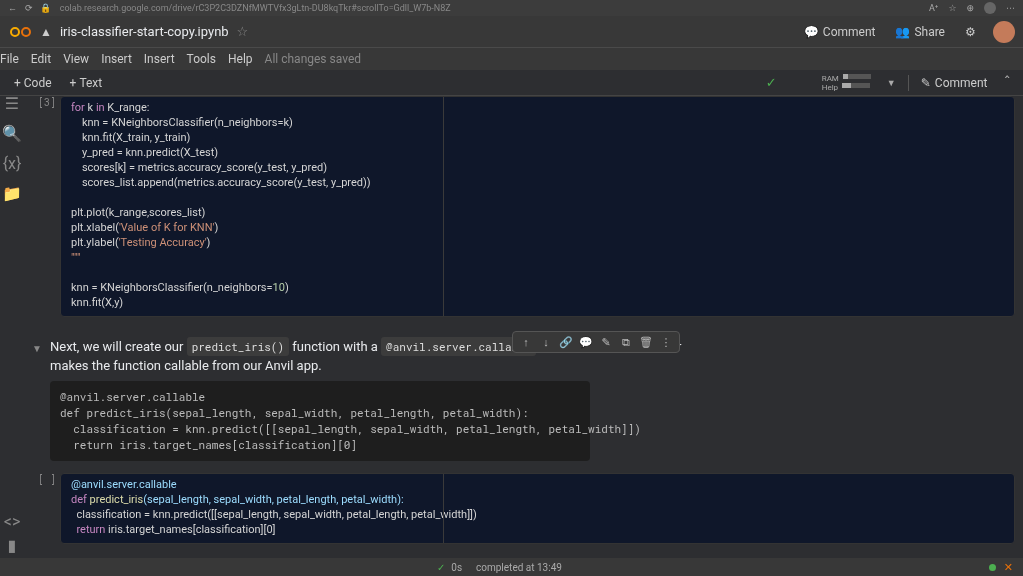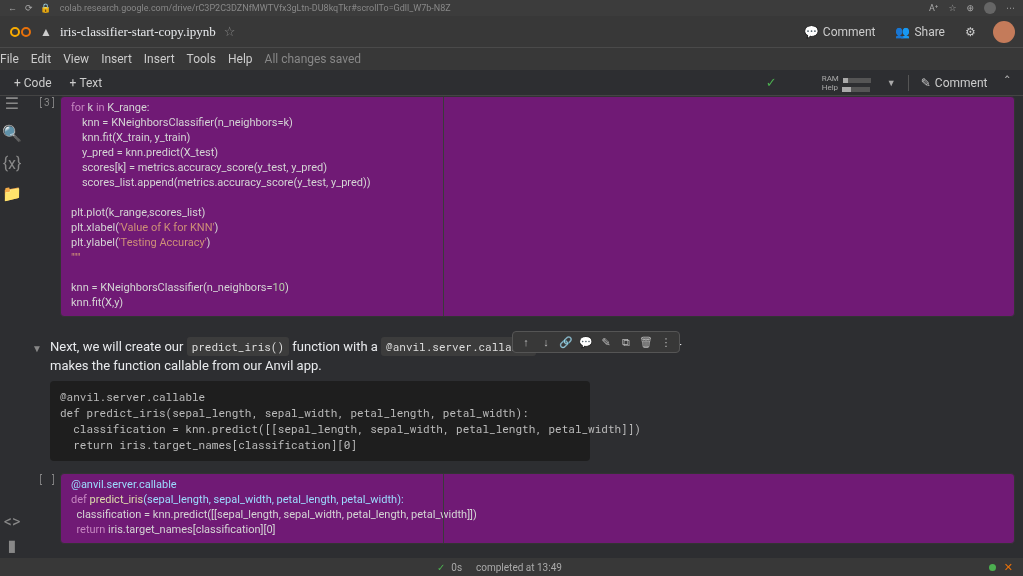--- a/index.html
+++ b/index.html
@@ -13,60 +13,60 @@
 .browser-bar .url { flex:1; color:#888; white-space:nowrap; overflow:hidden; }
 .browser-bar .right-icons { display:flex; gap:10px; color:#aaa; align-items:center; }
 .browser-bar .avatar-small { width:12px; height:12px; border-radius:50%; background:#666; }
 
 
 .colab-header { height:32px; background:#383838; display:flex; align-items:center; padding:0 8px; gap:8px; border-bottom:1px solid #4a4a4a; }
 .colab-logo { width:24px; height:24px; position:relative; display:flex; align-items:center; justify-content:center; gap:1px; }
 .colab-logo .ring { width:10px; height:10px; border:2px solid #e8710a; border-radius:50%; }
 .colab-logo .ring.y { border-color:#f9ab00; }
 .drive-icon { color:#ccc; font-size:12px; }
-.doc-title { font-size:13px; color:#e8eaed;font-family:Liberation Serif, serif; }
+.doc-title { font-size:13px; color:#e8eaed; }
 .star-icon { color:#888; font-size:13px; }
 .colab-header .spacer { flex:1; }
 .header-action { display:flex; align-items:center; gap:4px; color:#ccc; font-size:12px; cursor:pointer; padding:4px 6px; }
 .header-action svg, .header-action .gear { width:14px; height:14px; }
 .colab-avatar { width:22px; height:22px; border-radius:50%; background:#c47b5a; }
 
 
 .menubar { height:22px; background:#383838; display:flex; align-items:center; gap:12px; font-size:12px; color:#ccc; }
 .menubar span { cursor:pointer; }
 .menubar .saved { color:#888; }
 
 
 .toolbar { height:26px; background:#2d2e31; border-bottom:1px solid #444; display:flex; align-items:center; padding:0 6px; gap:2px; }
 .tool-btn { display:flex; align-items:center; gap:3px; padding:2px 8px; font-size:12px; color:#ccc; cursor:pointer; border-radius:3px; }
 .tool-btn .plus { font-size:12px; }
 .toolbar .spacer { flex:1; }
 .check-icon { color:#4caf50; font-size:13px; margin-right:6px; }
 .resource-box { display:flex; flex-direction:column; font-size:8px; line-height:9px; color:#aaa; margin-right:6px; }
-.resource-row { display:flex; align-items:flex-end; gap:4px;padding-left:37px; }
+.resource-row { display:flex; align-items:flex-start; gap:4px;padding-left:37px; }
 .resource-bar { width:28px; height:5px; background:#555; position:relative; }
 .resource-fill { height:100%; background:#aaa; }
 .caret-down { color:#aaa; margin:0 8px; font-size:9px; }
 .divider-v { width:1px; height:16px; background:#555; margin:0 2px; }
 .edit-btn { display:flex; align-items:center; gap:4px; font-size:12px; color:#ccc; padding:2px 8px; cursor:pointer; }
 .collapse-caret { color:#aaa; padding:0 6px; cursor:pointer; }
 
 
 .left-rail { position:absolute; left:0; top:96px; bottom:18px; width:24px; background:#2d2e31; display:flex; flex-direction:column; align-items:center; padding-top:0; gap:16px; }
 .rail-icon { width:14px; height:14px; color:#888; cursor:pointer; display:flex; align-items:center; justify-content:center; }
 .left-rail .bottom-group { position:absolute; bottom:6px; display:flex; flex-direction:column; gap:10px; align-items:center; }
 
 
 .main { position:absolute; left:24px; right:0; top:96px; bottom:18px; overflow:hidden; }
 .notebook { padding:0 8px 0 2px; }
 
 
 .code-cell { position:relative; margin-bottom:4px; }
 .cell-gutter { position:absolute; left:0; top:0; width:34px; text-align:right; padding-right:4px; font-size:10px; color:#888; font-family:'Roboto Mono',monospace; }
-.code-area { margin-left:34px; background:#701a75; border:1px solid #333; border-radius:4px; padding:3px 10px 6px; font-family:'Roboto Mono',Consolas,monospace; font-size:11px; line-height:15px; position:relative; }
+.code-area { margin-left:34px; background:#0f172a; border:1px solid #333; border-radius:4px; padding:3px 10px 6px; font-family:'Roboto Mono',Consolas,monospace; font-size:11px; line-height:15px; position:relative; }
 .code-area .col-guide { position:absolute; top:0; bottom:0; left:382px; width:1px; background:#3a3a3a; }
 .code-area pre { white-space:pre; color:#d4d4d4; }
 .c-kw { color:#c586c0; }
 .c-fn { color:#dcdcaa; }
 .c-str { color:#ce9178; }
 .c-num { color:#b5cea8; }
 .c-var { color:#9cdcfe; }
 
 
 .text-cell { position:relative; margin:10px 0 6px 24px; font-size:13px; color:#e8eaed; line-height:19px; max-width:640px; }

